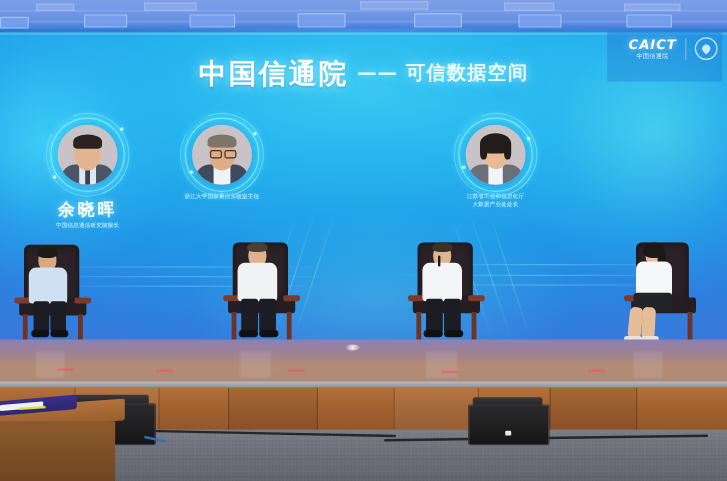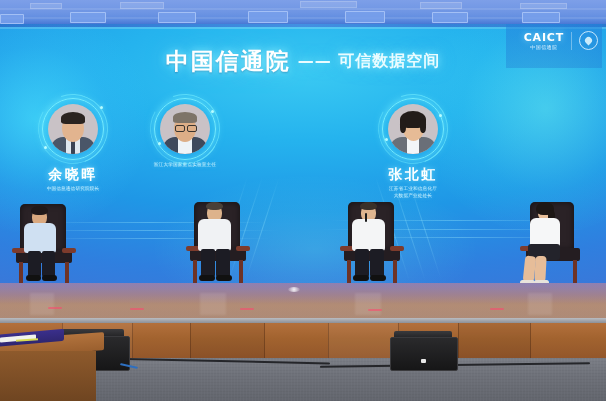--- a/index.html
+++ b/index.html
@@ -40,21 +40,21 @@
     vertical-align:middle;}
   .title-sub{display:inline-block;font-size:16px;font-weight:bold;color:#eafcff;letter-spacing:1px;margin-left:7px;
     text-shadow:0 0 8px rgba(150,245,255,.85),0 0 16px rgba(90,210,255,.55);vertical-align:middle;}
 
   
   .logo-box{position:absolute;right:4px;top:24px;width:96px;height:44px;
     background:linear-gradient(180deg,rgba(36,128,220,.55),rgba(30,110,205,.32));}
   .logo-inner{position:absolute;right:8px;top:31px;display:flex;align-items:center;gap:7px;}
   .logo-caict{display:flex;flex-direction:column;align-items:center;line-height:1;}
   .logo-caict .c1{font-size:11px;font-weight:bold;color:#ffffff;letter-spacing:.8px;
-    text-shadow:0 0 6px rgba(160,240,255,.8);}
+    text-shadow:0 0 6px rgba(160,240,255,.8);font-style:italic;}
   .logo-caict .c2{font-size:5px;color:#dff3ff;letter-spacing:.4px;margin-top:2px;}
   .logo-divider{width:1px;height:18px;background:rgba(255,255,255,.35);}
   .logo-mark{width:17px;height:17px;border-radius:50%;border:1.4px solid rgba(225,245,255,.85);
     display:flex;align-items:center;justify-content:center;}
   .logo-mark span{display:block;width:7px;height:7px;border-radius:50% 50% 50% 0;
     background:rgba(230,250,255,.85);transform:rotate(-45deg);}
 
   
   .cards{position:absolute;left:0;top:98px;width:606px;height:112px;}
   .card{position:absolute;width:110px;text-align:center;}
@@ -256,21 +256,20 @@
         <div class="r-dot" style="left:3px;top:40px;"></div>
         <div class="photo">
           <div class="body" style="left:2px;top:33px;width:46px;height:20px;background:#6a6f78;border-radius:12px 12px 0 0;"></div>
           <div class="body" style="left:19px;top:34px;width:12px;height:18px;background:#f2f5f8;"></div>
           <div class="face" style="left:15px;top:12px;width:21px;height:25px;background:#e6bb96;"></div>
           <div class="hair" style="left:12px;top:7px;width:26px;height:17px;background:#231c19;border-radius:50% 50% 30% 30%;"></div>
           <div class="hair" style="left:12px;top:15px;width:6px;height:14px;background:#231c19;border-radius:40%;"></div>
           <div class="hair" style="left:32px;top:15px;width:6px;height:14px;background:#231c19;border-radius:40%;"></div>
         </div>
       </div>
-      <div class="nm">张北虹</div>
       <div class="ttl">
         <div>江苏省工业和信息化厅</div>
         <div>大数据产业处处长</div>
       </div>
     </div>
 
 
   </div>
 
   <div class="panel-zone">

